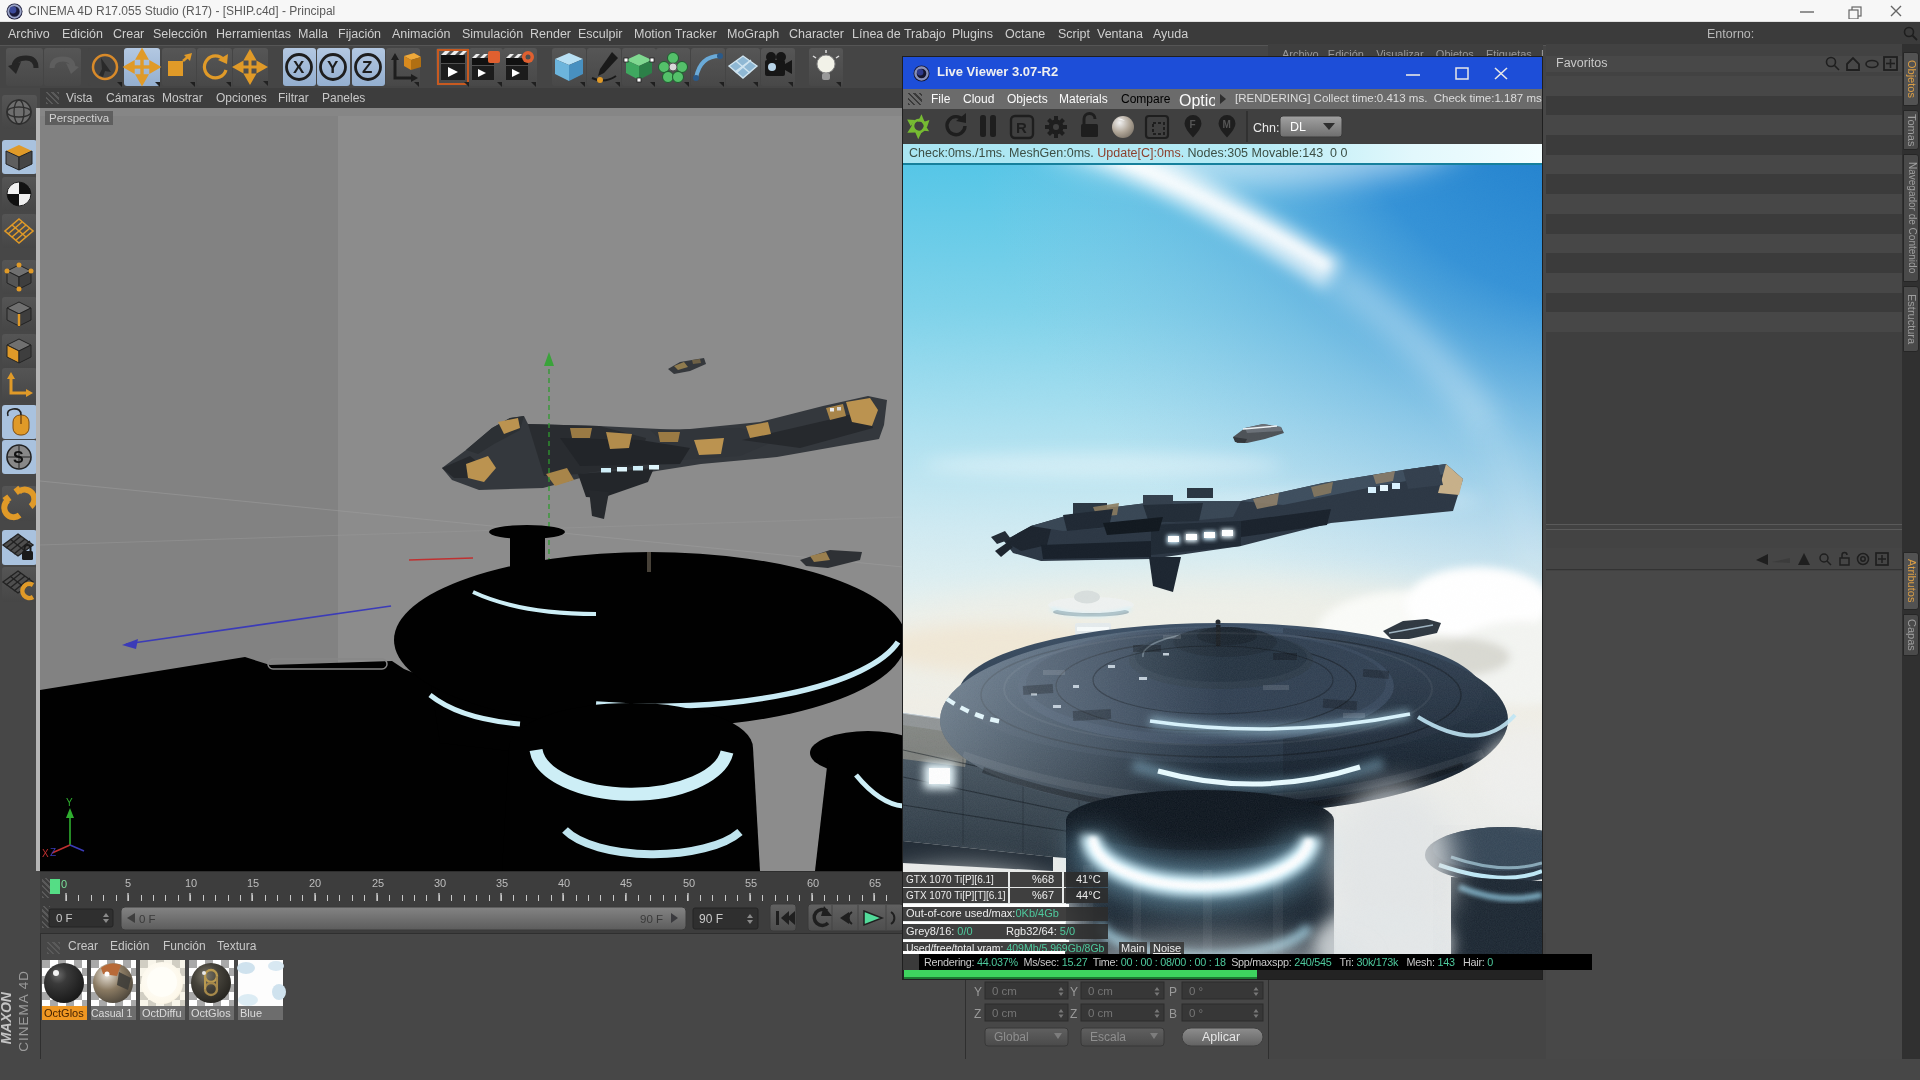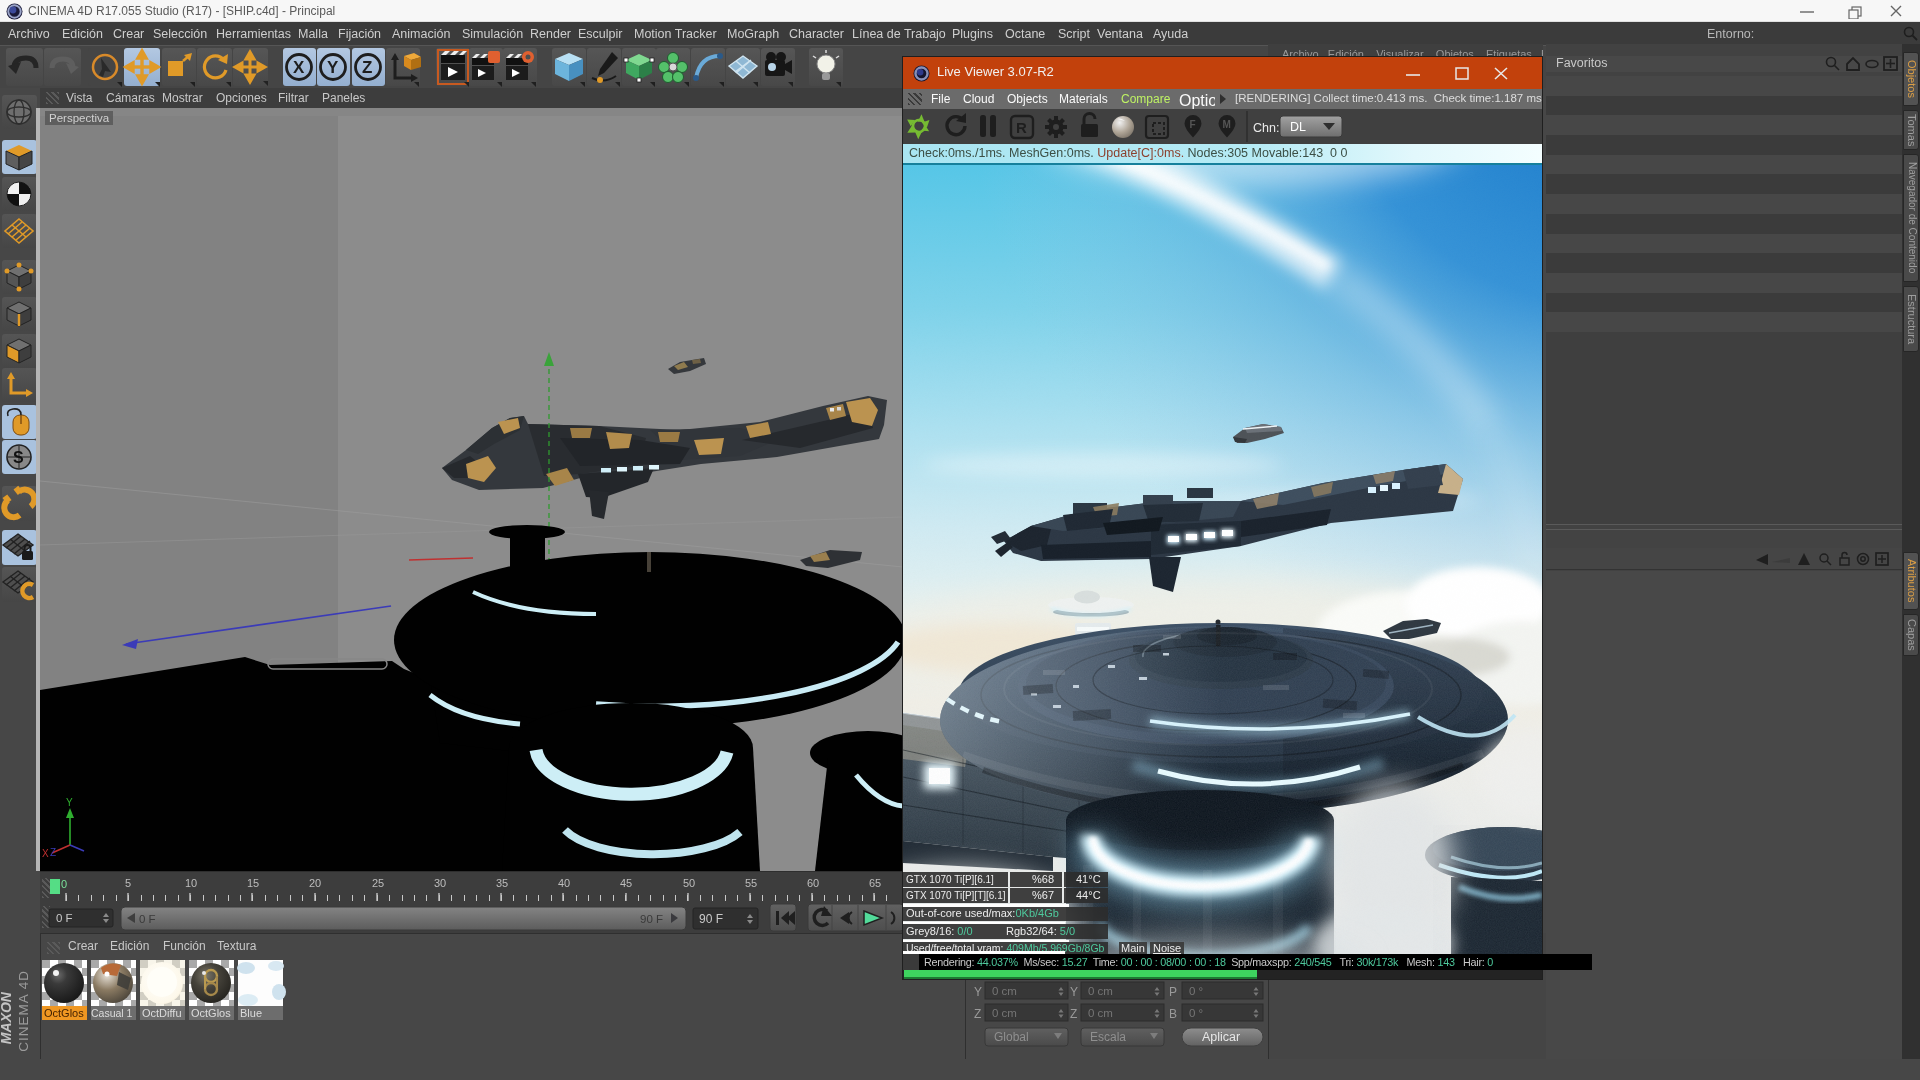--- a/index.html
+++ b/index.html
@@ -33,21 +33,21 @@
 
 #rpanel { left:1546px; top:44px; width:356px; height:1015px; background:#424242; }
 #rtabs { left:1902px; top:44px; width:18px; height:1015px; background:#303030; }
 .vtab { position:absolute; left:1px; width:16px; background:#4a4a4a; border:1px solid #262626; border-radius:0 3px 3px 0;
   color:#9e9e9e; font-size:11px; writing-mode:vertical-rl; text-align:center; overflow:hidden; }
 .vtab.act { color:#dd9f45; background:#525252; }
 
 #statusbar { left:0; top:1059px; width:1920px; height:21px; background:#3c3c3c; border-top:1px solid #282828; }
 
 #lv { left:902px; top:56px; width:641px; height:924px; background:#3a3a3a; border:1px solid #1f1f1f; z-index:50; }
-#lvtitle { left:0; top:0; width:639px; height:32px; background:#c2410c; }
+#lvtitle { left:0; top:0; width:639px; height:32px; background:#1d4ed8;font-weight:bold; }
 #lvmenu { left:0; top:32px; width:639px; height:20px; background:#6b6b6b; overflow:hidden; }
 #lvtools { left:0; top:52px; width:639px; height:35px; background:#404040; }
 #lvstrip { left:0; top:87px; width:639px; height:21px;
   background:linear-gradient(90deg,#a9e5f2 0%,#b6ebf5 55%,#e2f8fc 80%,#f4feff 100%);
   border-bottom:2px solid #16809c;padding-left:44px; }
 #lvrender { left:0; top:108px; width:639px; height:789px; overflow:hidden; }
 #lvbottom { left:16px; top:897px; width:673px; height:16px; background:#000000; overflow:hidden; white-space:nowrap;}
 #lvprog { left:0; top:913px; width:639px; height:9px; background:#232323; }
 .grip { position:absolute; background-image:repeating-linear-gradient(45deg,#5a5a5a 0 1.5px,transparent 1.5px 4px); }
 .teal { color:#4ec89c; }
@@ -784,21 +784,21 @@
         <rect x="58" y="3" width="12" height="11" fill="none" stroke="#e8e8e8" stroke-width="1.5"></rect>
         <path d="M97 3 L109 14 M109 3 L97 14" stroke="#e8e8e8" stroke-width="1.6"></path>
       </svg>
     </div>
     <div class="abs" id="lvmenu">
       <div class="grip" style="left:5px;top:4px;width:14px;height:12px;background-image:repeating-linear-gradient(45deg,#3a3a3a 0 1.5px,transparent 1.5px 4px)"></div>
       <span class="abs" style="left:28px;top:3px;font-size:12px;color:#fafafa">File</span>
       <span class="abs" style="left:60px;top:3px;font-size:12px;color:#fafafa">Cloud</span>
       <span class="abs" style="left:104px;top:3px;font-size:12px;color:#fafafa">Objects</span>
       <span class="abs" style="left:156px;top:3px;font-size:12px;color:#fafafa">Materials</span>
-      <span class="abs" style="left:218px;top:3px;font-size:12px;color:#bef264">Compare</span>
+      <span class="abs" style="left:218px;top:3px;font-size:12px;color:#000000">Compare</span>
       <span class="abs" style="left:276px;top:3px;font-size:16px;color:#fafafa;width:36px;overflow:hidden;display:inline-block;white-space:nowrap">Option</span>
       <svg class="abs" style="left:316px;top:5px" width="8" height="10">
           <path d="M1 0 L7 5 L1 10 Z" fill="#2e2e2e"></path>
         </svg>
       <span class="abs" style="left:332px;top:3px;font-size:11.5px;color:#dedede;white-space:pre">[RENDERING] Collect time:0.413 ms.  Check time:1.187 ms.  c</span>
     </div>
     <div class="abs" id="lvtools">
       <svg class="abs" style="left:0;top:0" width="639" height="35" id="lvtoolsvg">
         <defs>
           <radialGradient id="lvsph" cx="0.35" cy="0.3" r="0.9">

